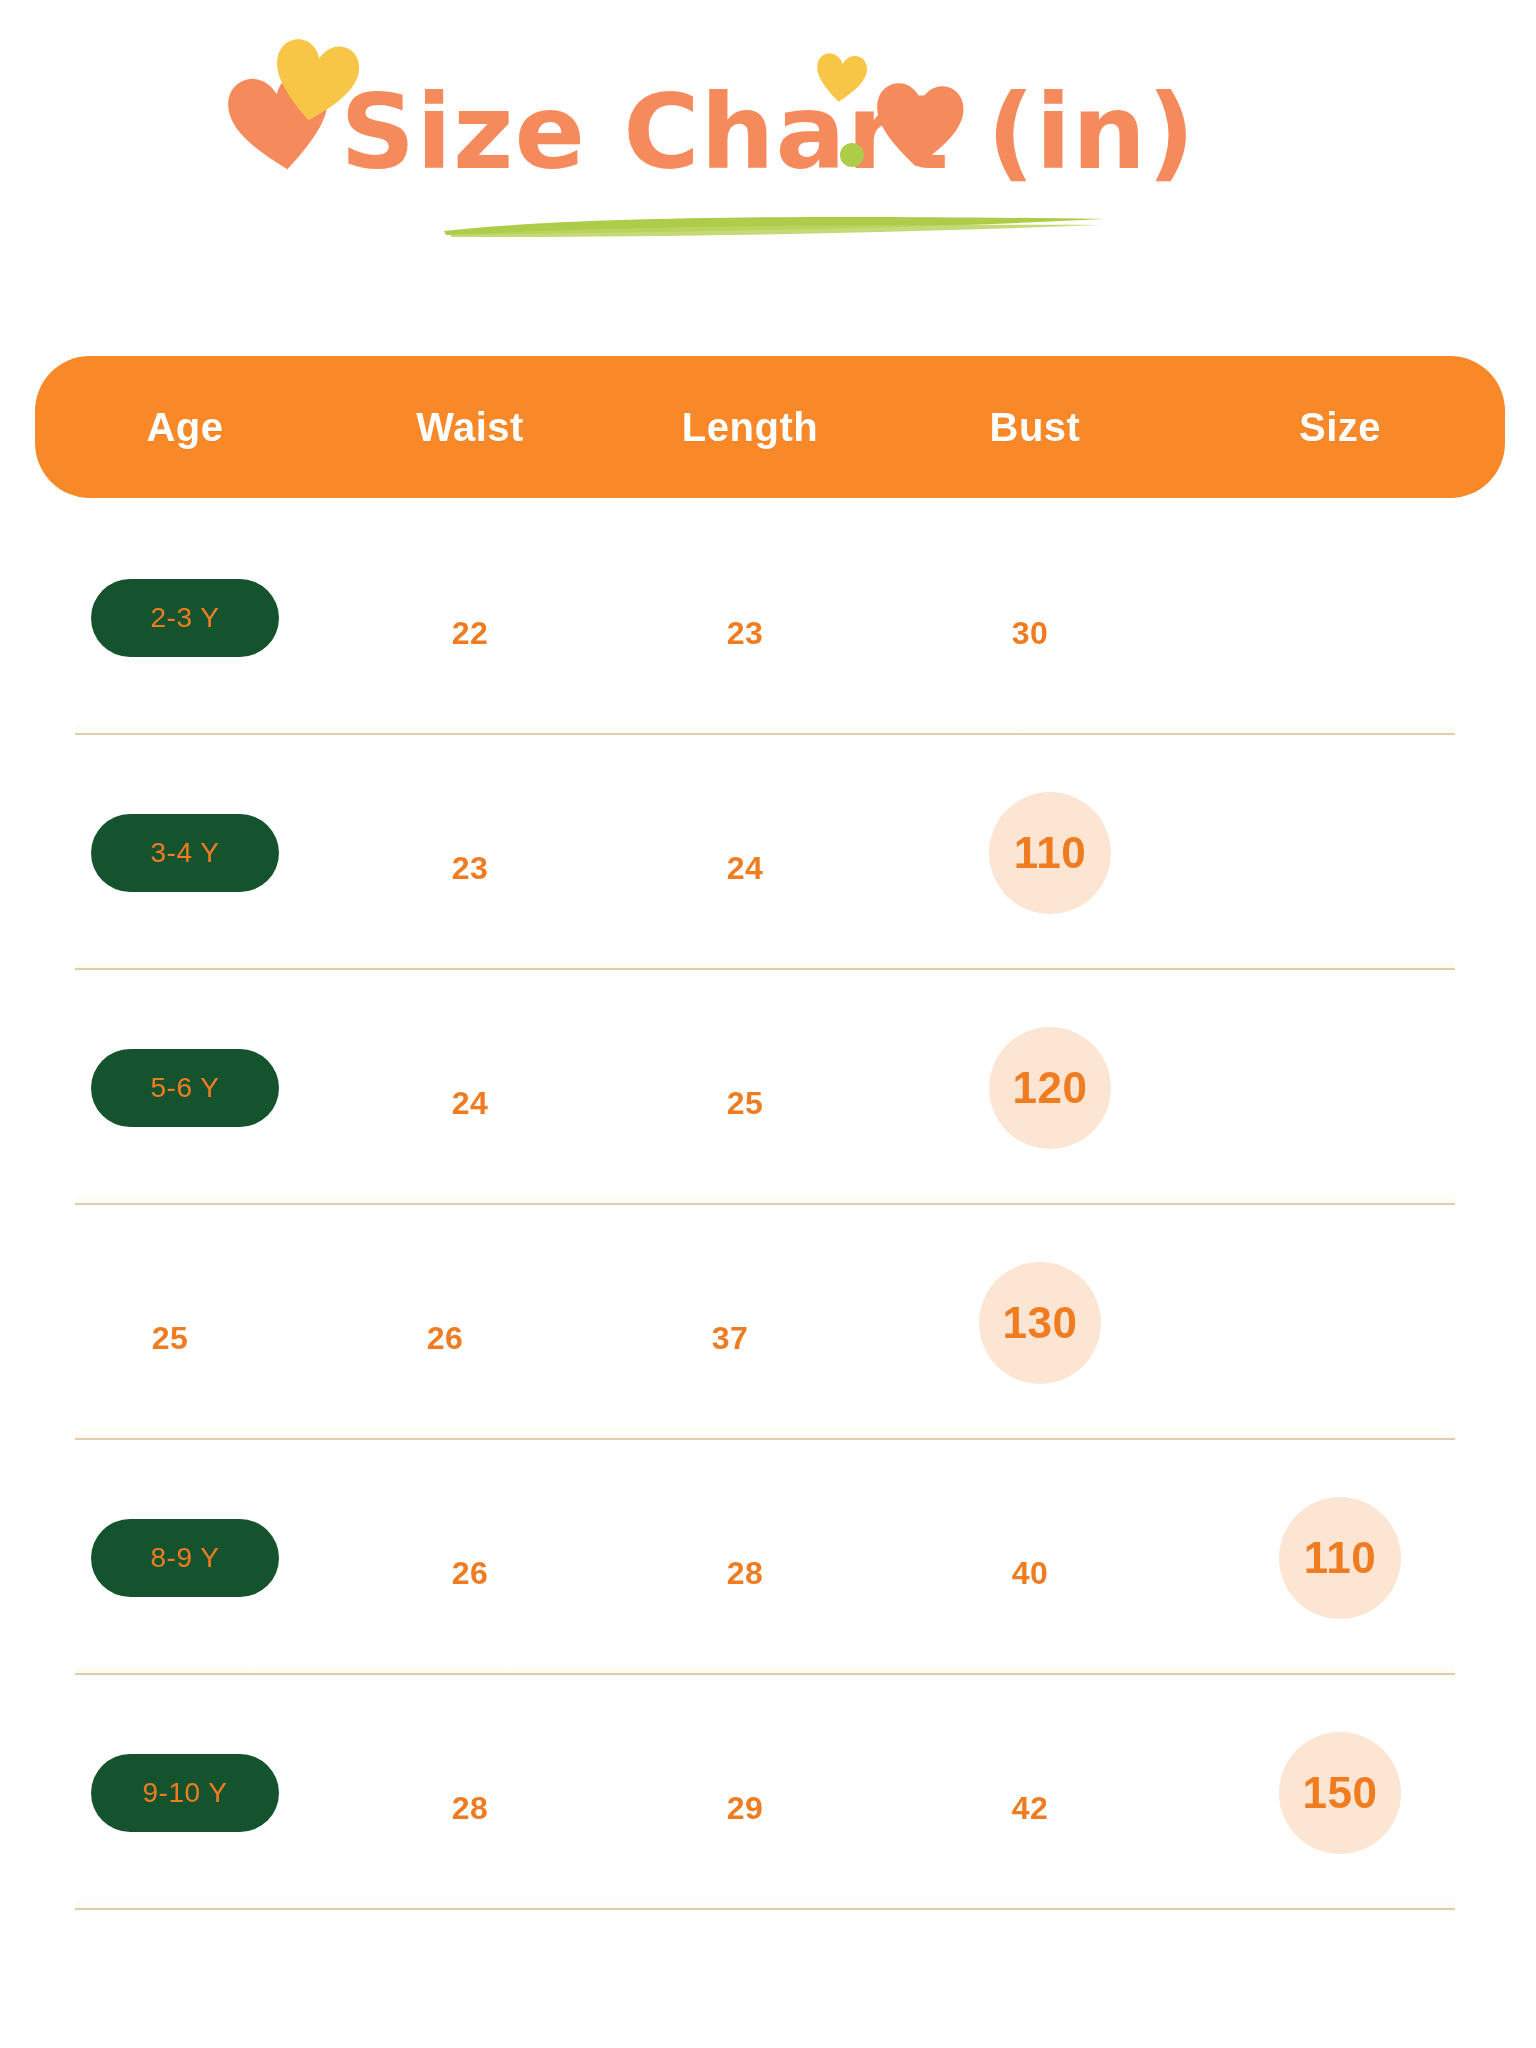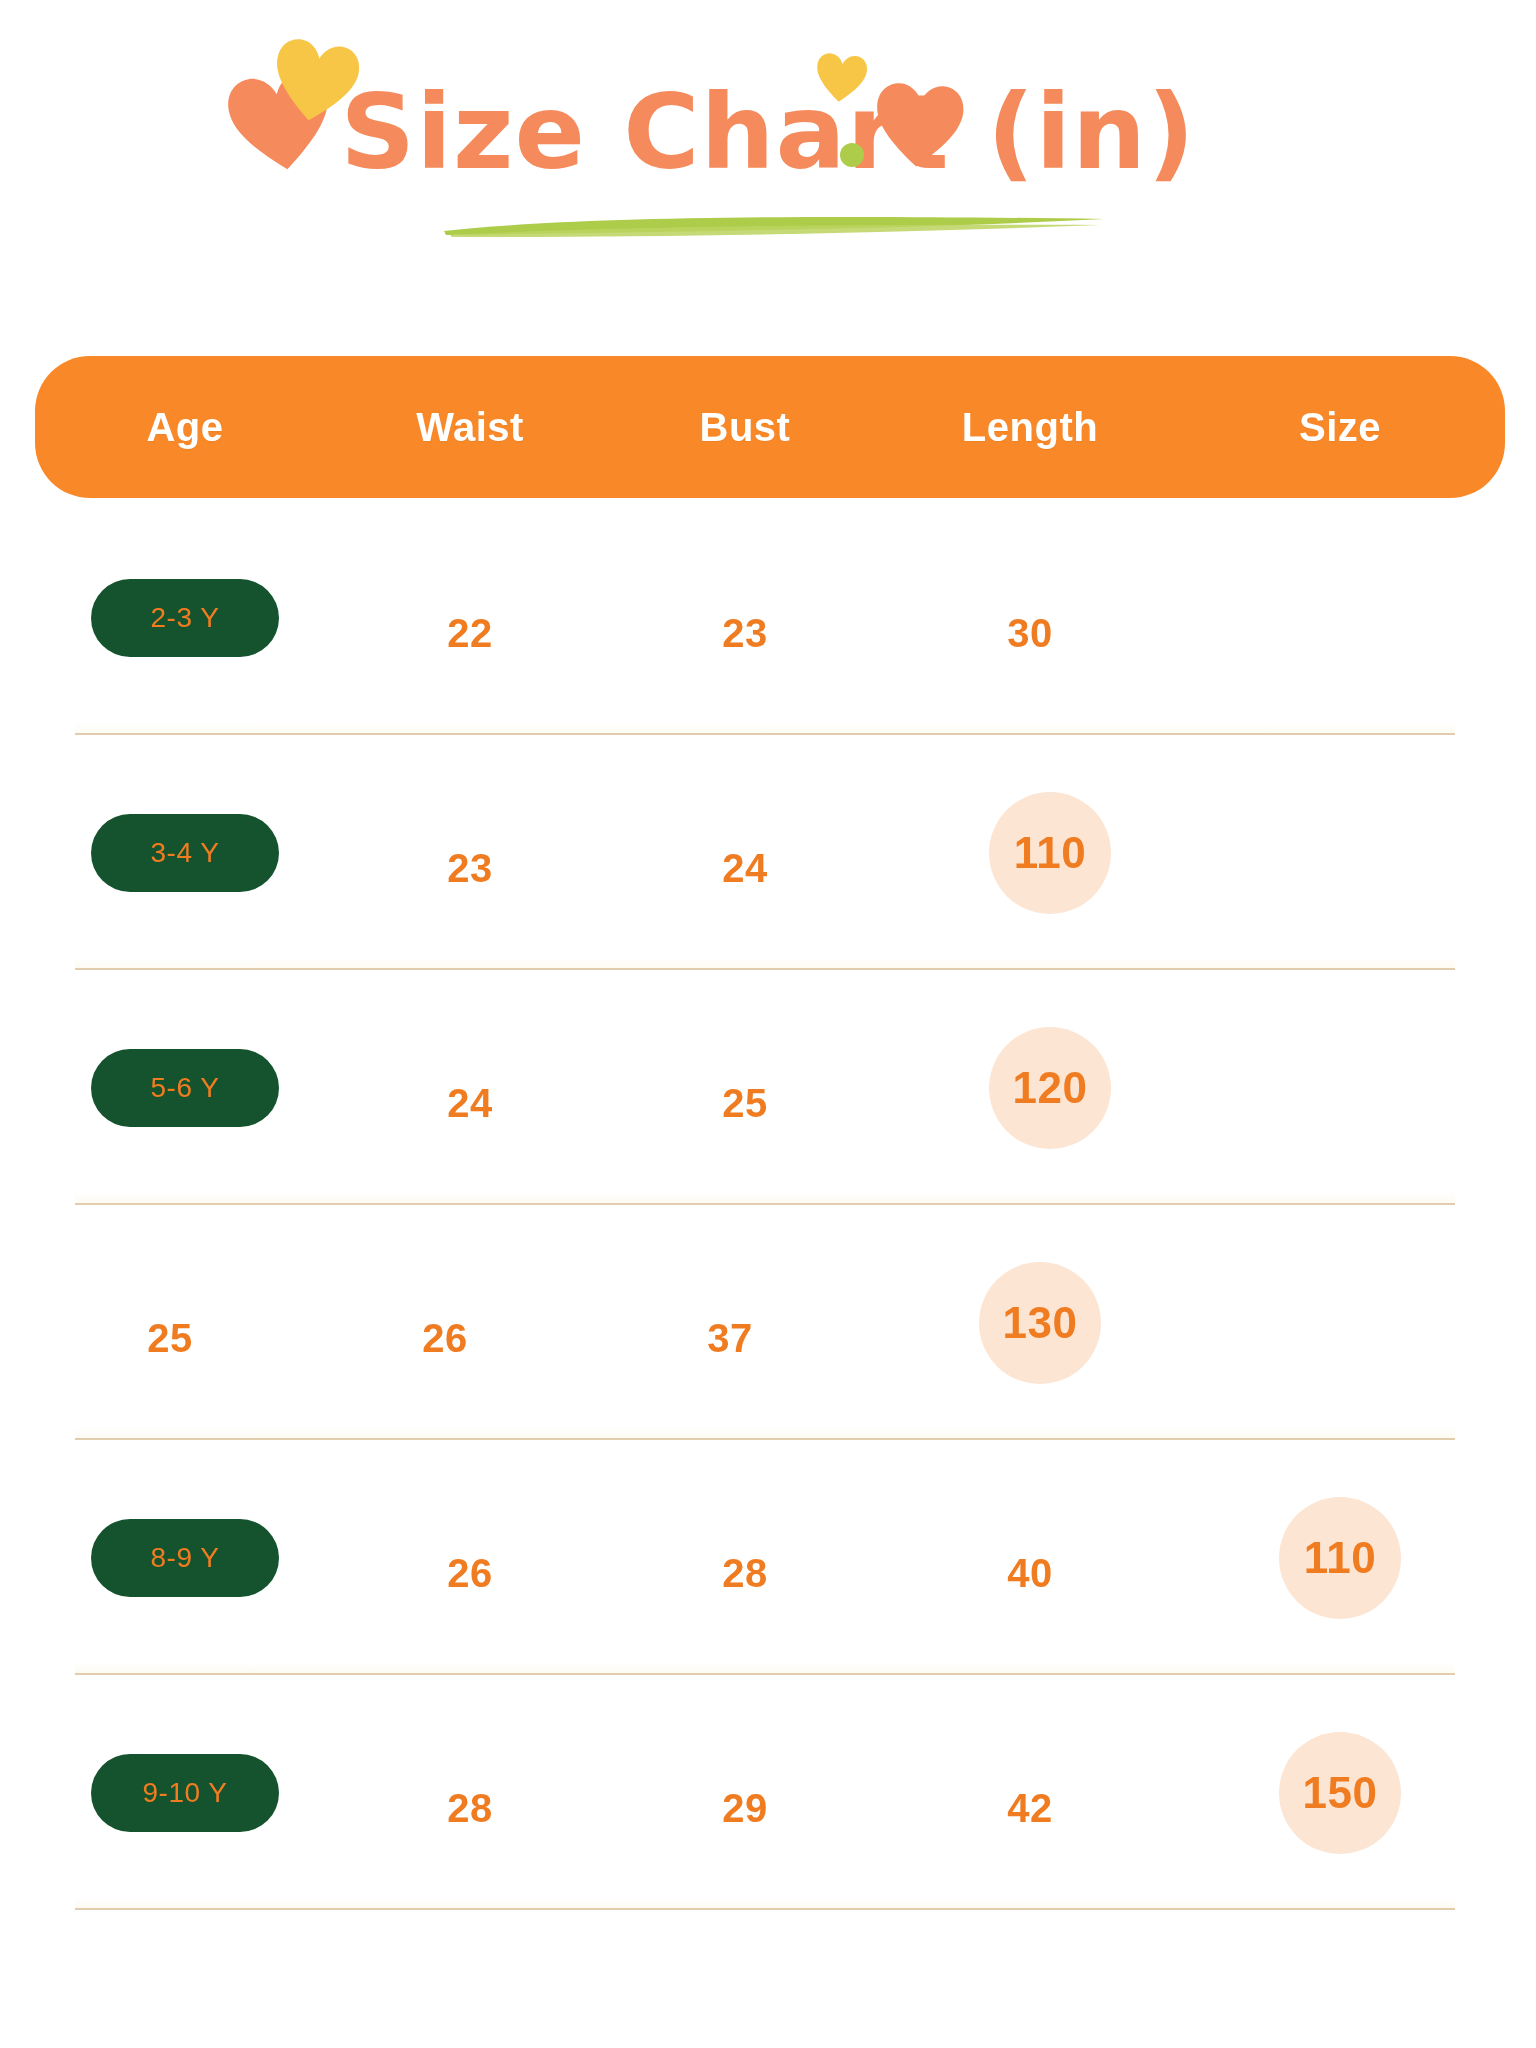--- a/index.html
+++ b/index.html
@@ -110,21 +110,21 @@
     background:#14532d;
     color:#F07C22;
     font-size:28px;
     font-weight:400;
     letter-spacing:0.5px;
     white-space:nowrap;
   }
 
   .measure {
     color:#F07C22;
-    font-size:40px;
+    font-size:32px;
     font-weight:700;
     letter-spacing:0.5px;
     margin-top:32px;
   }
 
   .size-badge {
     display:flex;
     align-items:center;
     justify-content:center;
     width:122px; height:122px;
@@ -173,22 +173,22 @@
     <div class="heart heart-orange-right">
       <svg viewBox="0 0 100 100" xmlns="http://www.w3.org/2000/svg">
         <path d="M50 94 C 18 68, 2 48, 2 29 C 2 12, 14 3, 26 3 C 37 3, 46 11, 50 21 C 54 11, 63 3, 74 3 C 86 3, 98 12, 98 29 C 98 48, 82 68, 50 94 Z" fill="#F58B5C"></path>
       </svg>
     </div>
   </div>
 
   <div class="header-bar">
     <div class="hcell col-age">Age</div>
     <div class="hcell col-waist">Waist</div>
+    <div class="hcell col-length">Length</div>
     <div class="hcell col-bust">Bust</div>
-    <div class="hcell col-length">Length</div>
     <div class="hcell col-size">Size</div>
   </div>
 
   <div class="table-body">
 
     <div class="row">
       <div class="cell col-age">
           <span class="age-pill">2-3 Y</span>
         </div>
       <div class="cell col-waist">

